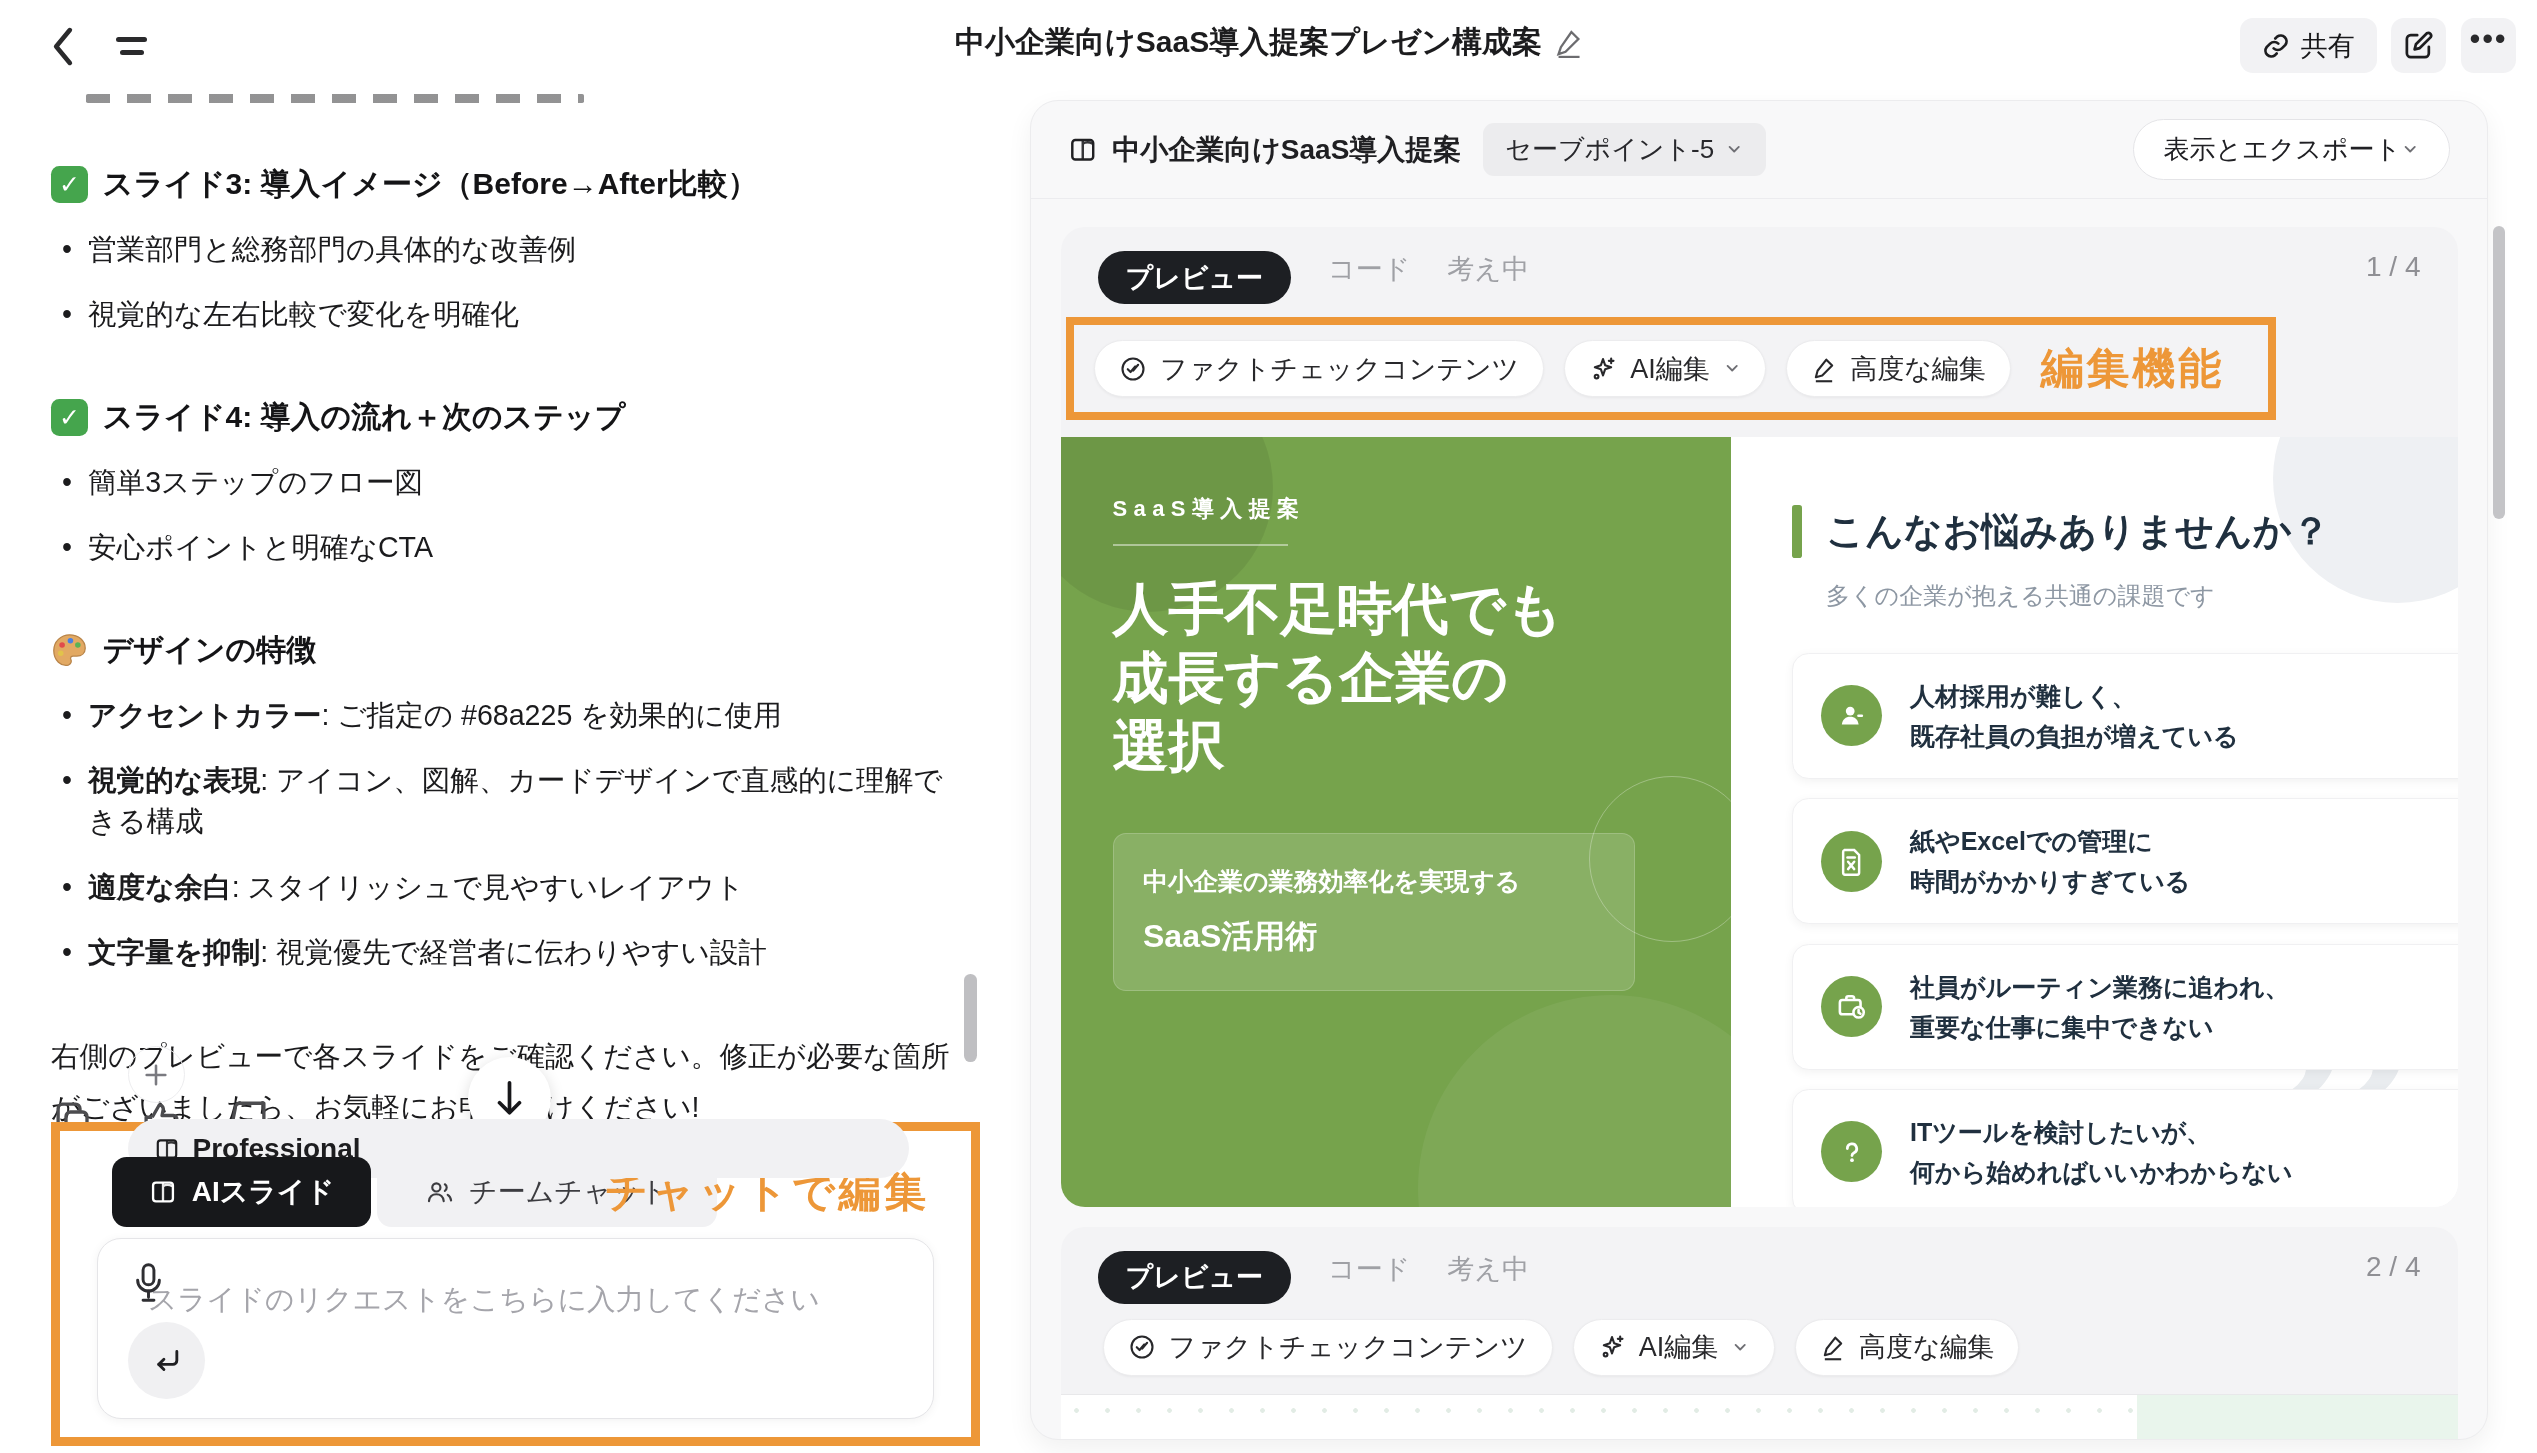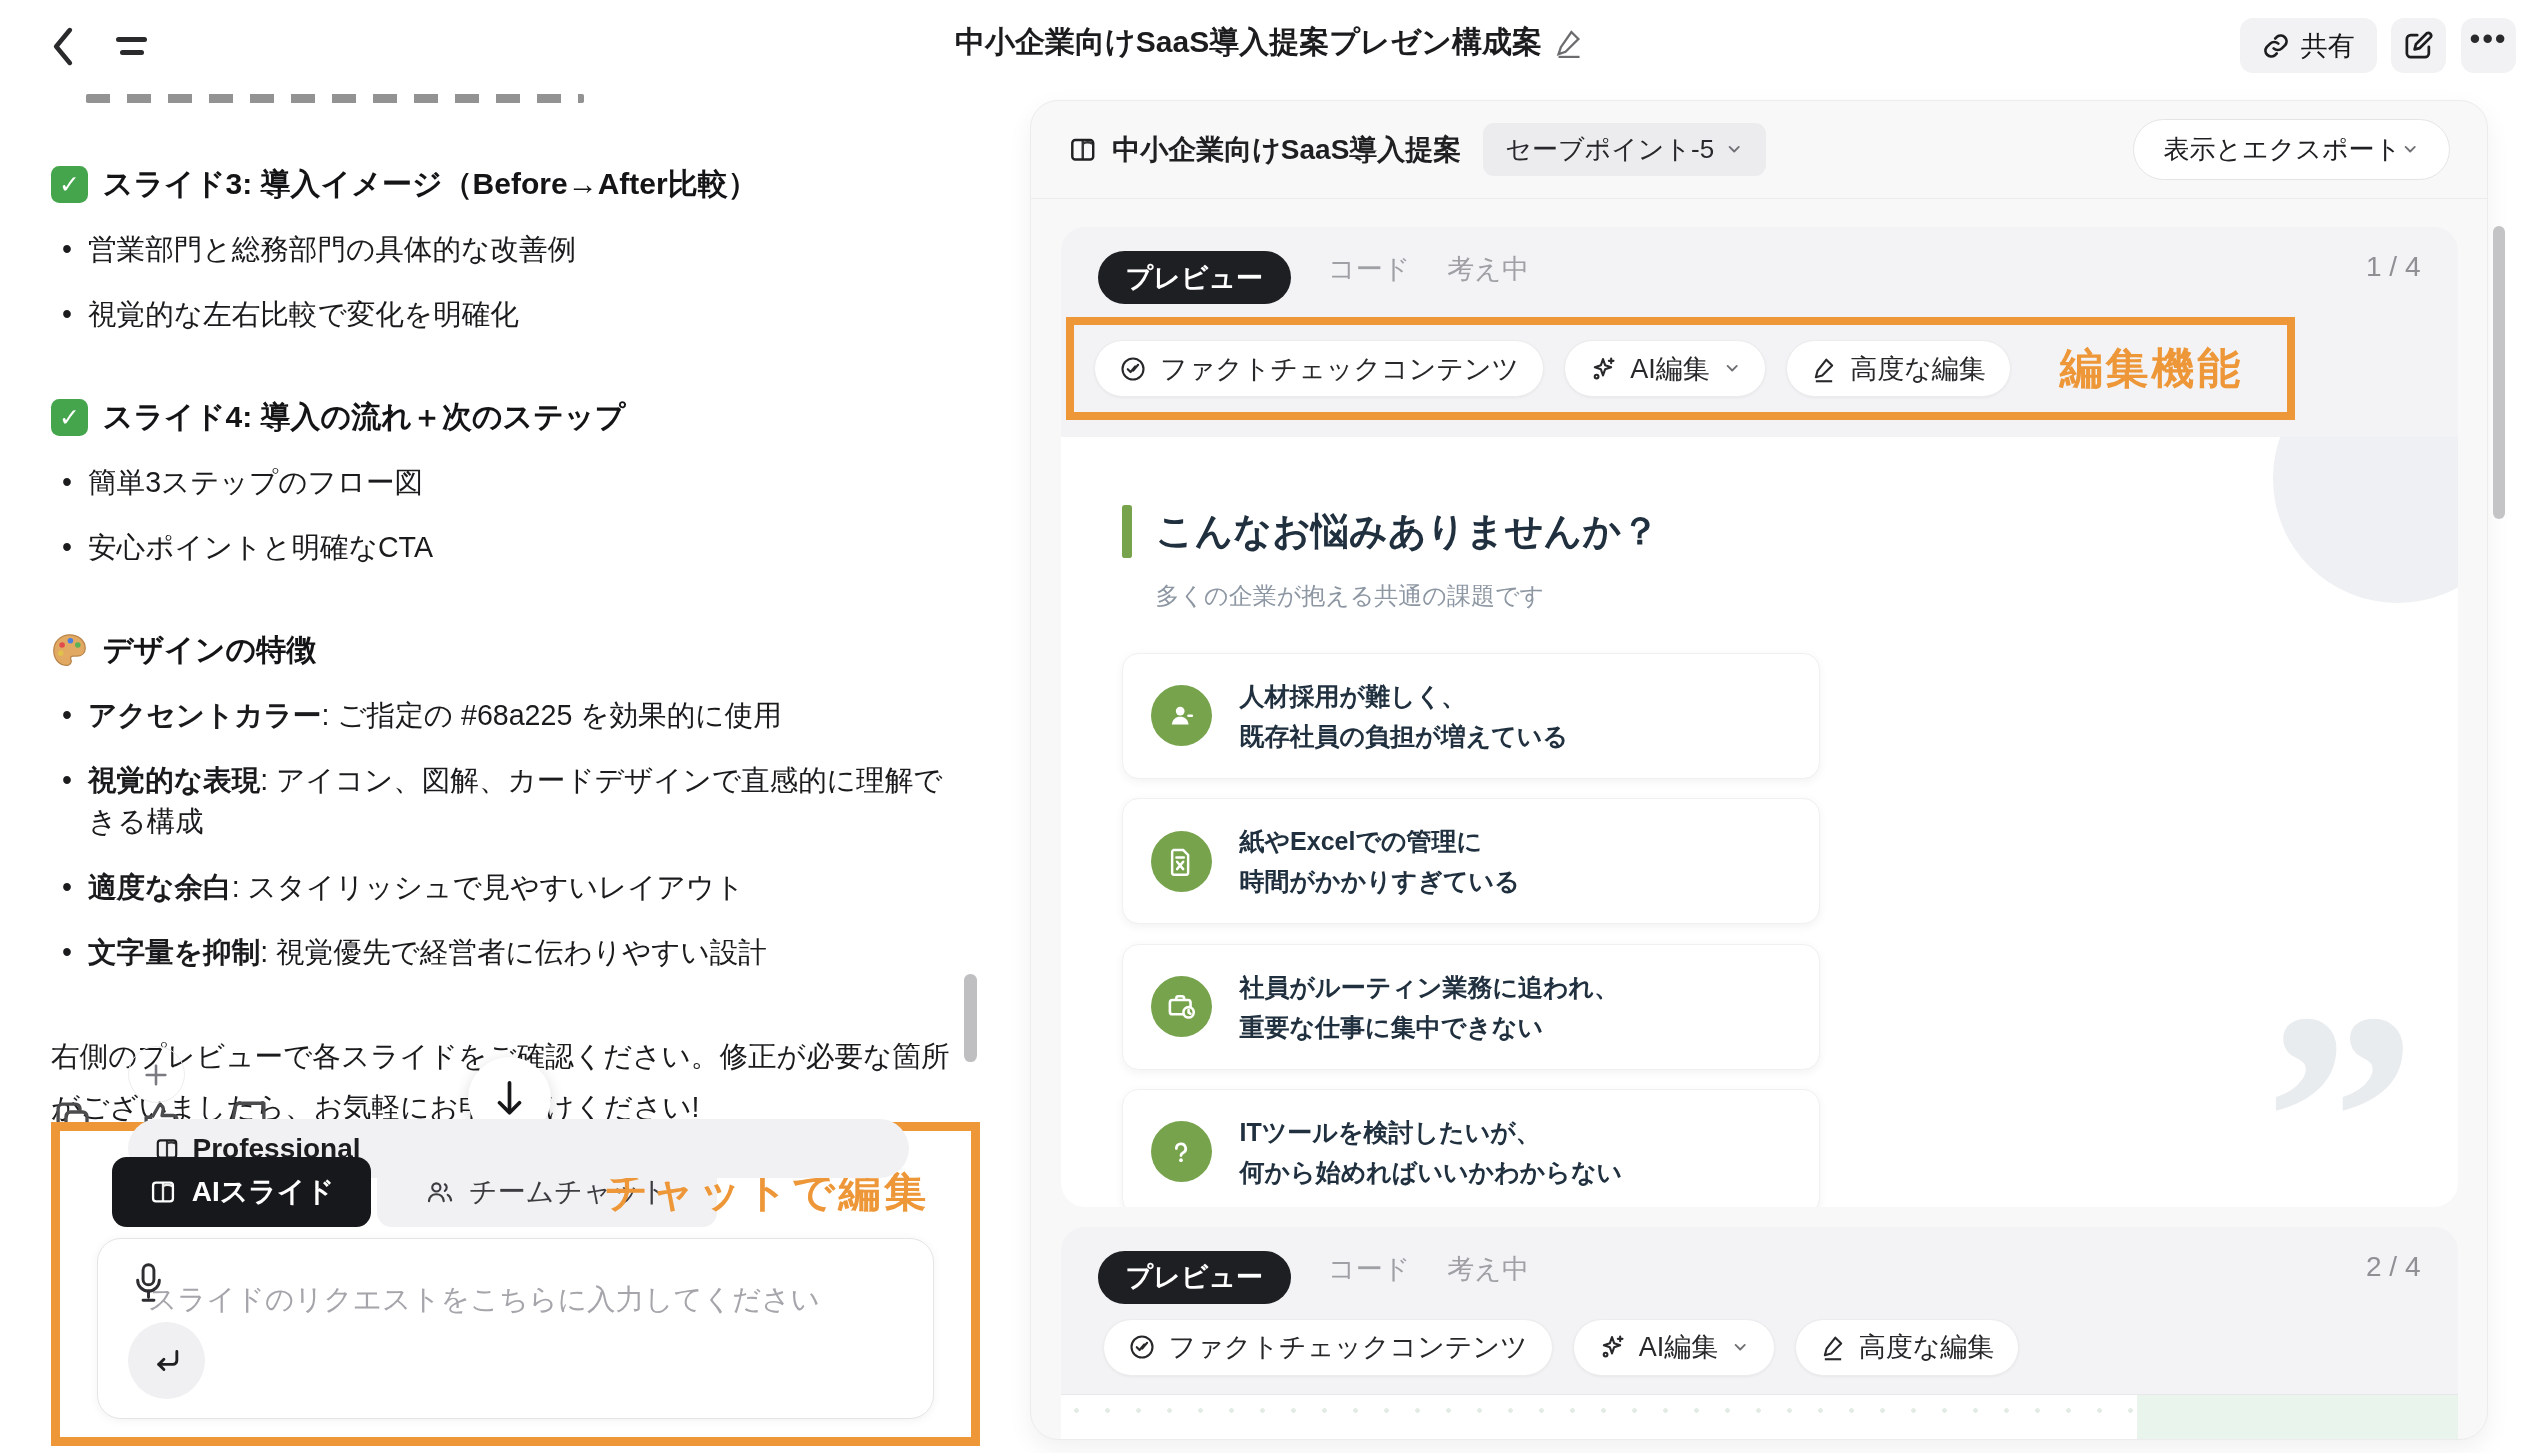--- a/index.html
+++ b/index.html
@@ -71,21 +71,21 @@
   .cards-scroll { position:absolute; left:0; right:0; top:100px; bottom:0; padding:26px 29.5px 0 29.5px; }
   .slide-card { background:#f3f3f5; border-radius:24px; overflow:hidden; position:relative; }
   .slide-card + .slide-card { margin-top:20px; }
   .card-tabs-row { display:flex; align-items:flex-start; padding:24px 37px 0 37px; }
   .tab-preview { height:53px; padding:0 28px; background:#1d1f23; color:#fff; border-radius:920px; display:flex; align-items:center; font-size:27px; font-weight:600; }
   .tab-gray { margin-left:37px; font-size:27px; color:#9fa0a5; }
   .page-count { margin-left:auto; font-size:28px; color:#8f8f94; }
 
   .edit-annotation-box { display:inline-flex; align-items:center; gap:20px; border:8.3px solid #ed9738; padding:14.7px 20px; margin:13px 0 0 5.5px; }
   .edit-pill { height:57px; background:#fff; border:0.9px solid #ececee; box-shadow:0 0.9px 2.8px rgba(0,0,0,.05); border-radius:920px; display:flex; align-items:center; gap:13px; padding:0 24px; font-size:27px; color:#28282b; white-space:nowrap; }
-  .edit-annotation-label { font-size:43px; font-weight:800; color:#ed9738; letter-spacing:2.8px; margin:0 24px 0 29px; }
+  .edit-annotation-label { font-size:43px; font-weight:800; color:#ed9738; letter-spacing:2.8px; margin:0 24px 0 10px; }
   .edit-row-plain { display:flex; align-items:center; gap:20px; padding:14.7px 0 0 42px; }
 
   
   .slide1 { margin-top:16.6px; display:flex; height:770px; }
   .s1-green { width:48%; background:#76a34c; position:relative; overflow:hidden; }
   .s1-green .deco1 { position:absolute; width:249px; height:249px; border-radius:50%; background:rgba(0,0,0,.07); top:-74px; left:-37px; }
   .s1-green .deco2 { position:absolute; width:166px; height:166px; border-radius:50%; border:1.8px solid rgba(255,255,255,.30); right:-24px; top:339px; }
   .s1-green .deco3 { position:absolute; width:387px; height:387px; border-radius:50%; background:rgba(255,255,255,.06); bottom:-175px; right:-74px; }
   .s1-green-content { position:relative; z-index:2; padding-left:52px; }
   .s1-tag { margin-top:57px; font-size:22px; font-weight:700; letter-spacing:6.4px; color:#fff; }
@@ -376,20 +376,38 @@
                     <line x1="4" y1="22.5" x2="18" y2="22.5"></line>
                   </g>
                 </svg>
               <span>高度な編集</span>
             </div>
             <div class="edit-annotation-label">編集機能</div>
           </div>
 
           
           <div class="slide1">
+            <div class="s1-green">
+              <div class="deco1"></div>
+              <div class="deco2"></div>
+              <div class="deco3"></div>
+              <div class="s1-green-content">
+                <div class="s1-tag">SaaS導入提案</div>
+                <div class="s1-tag-line"></div>
+                <div class="s1-title">
+                  <div>人手不足時代でも</div>
+                  <div>成長する企業の</div>
+                  <div>選択</div>
+                </div>
+                <div class="s1-box">
+                  <div class="s1-box-l1">中小企業の業務効率化を実現する</div>
+                  <div class="s1-box-l2">SaaS活用術</div>
+                </div>
+              </div>
+            </div>
             <div class="s1-white">
               <div class="corner-deco"></div>
               <div class="quote-deco">”</div>
               <div class="s1-headrow">
                 <div class="s1-bar"></div>
                 <div class="s1-heading">こんなお悩みありませんか？</div>
               </div>
               <div class="s1-sub">多くの企業が抱える共通の課題です</div>
               <div class="pain-cards">
 

